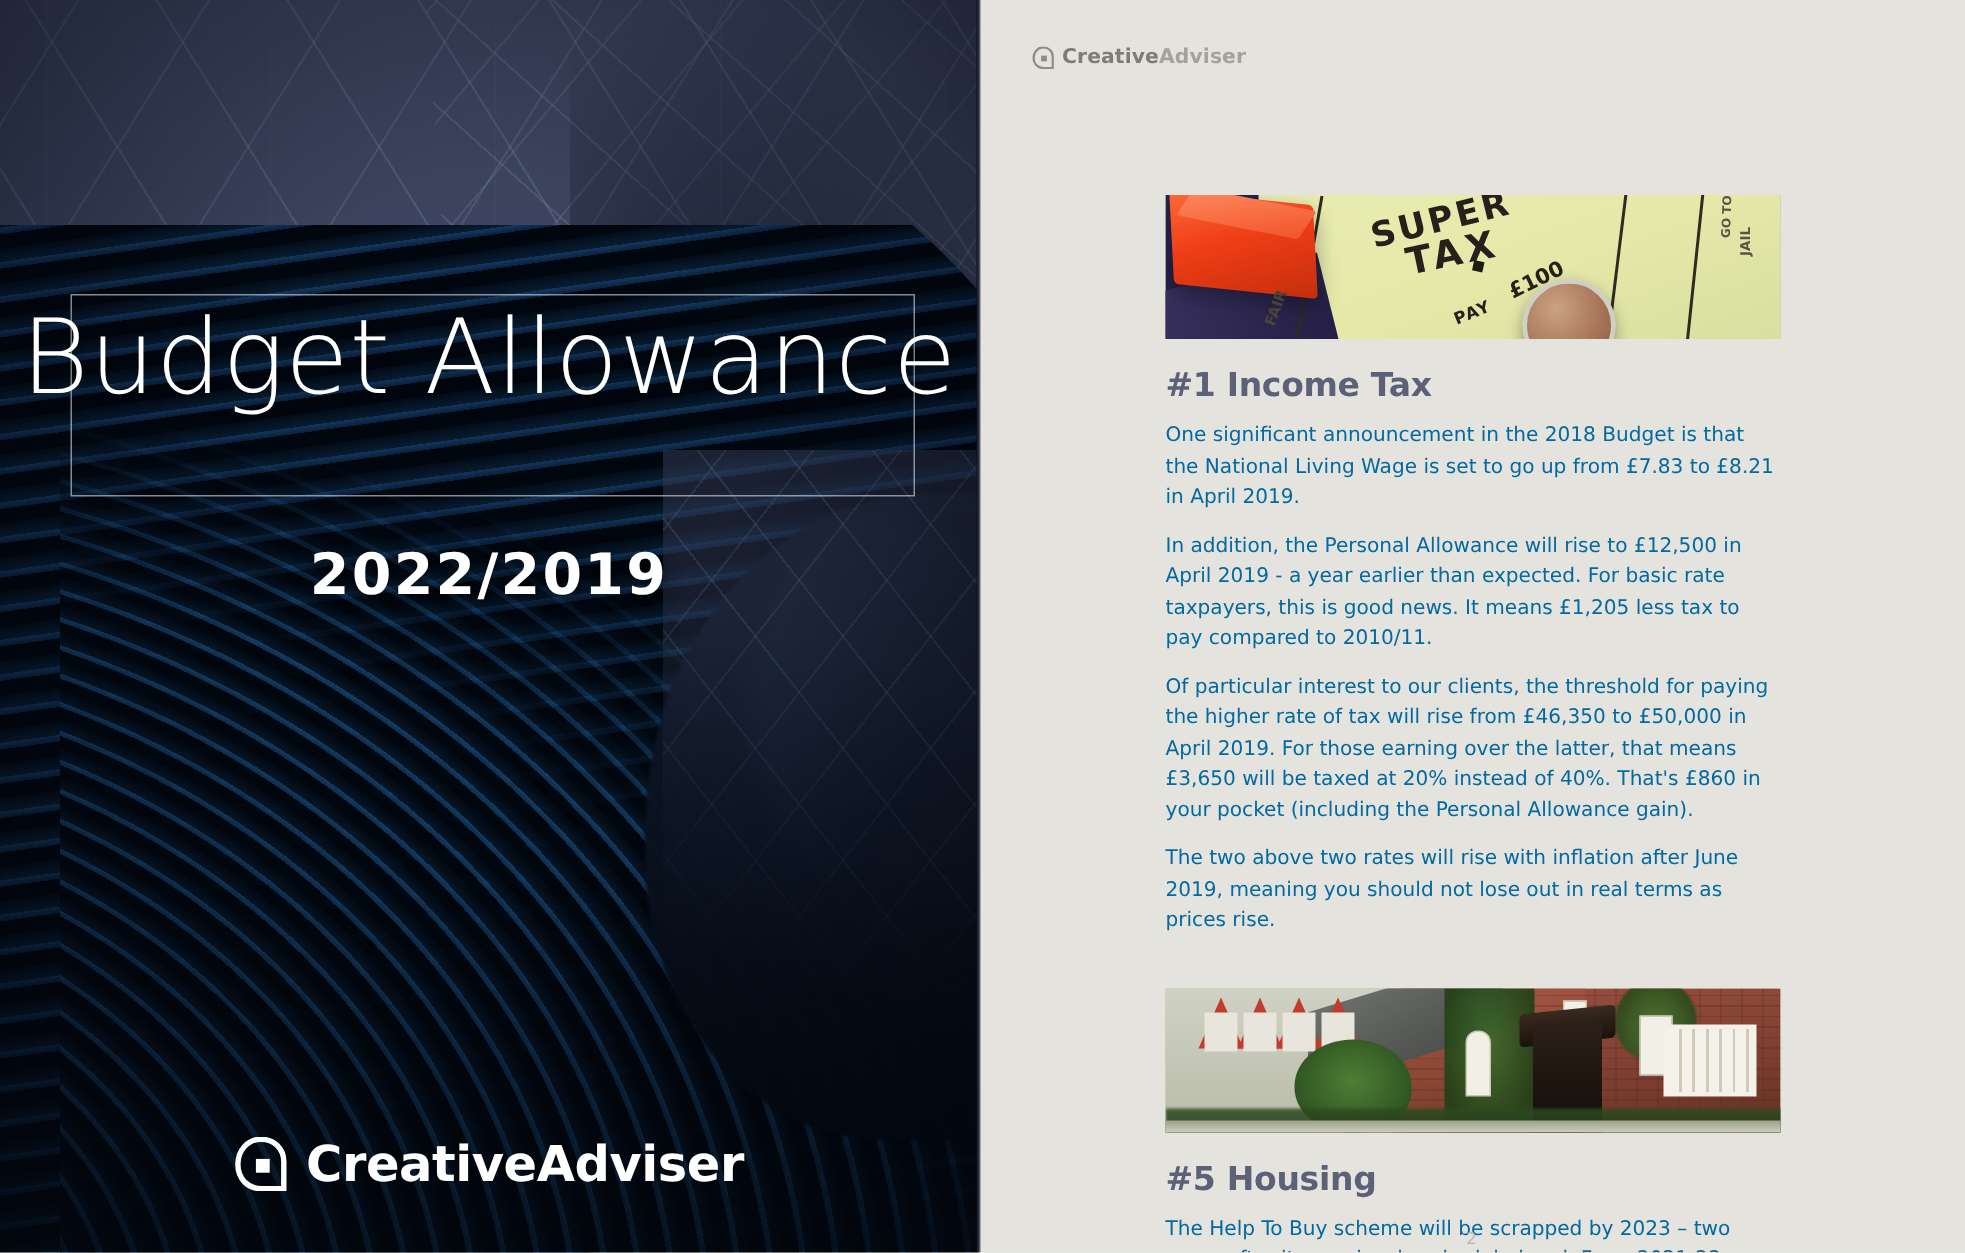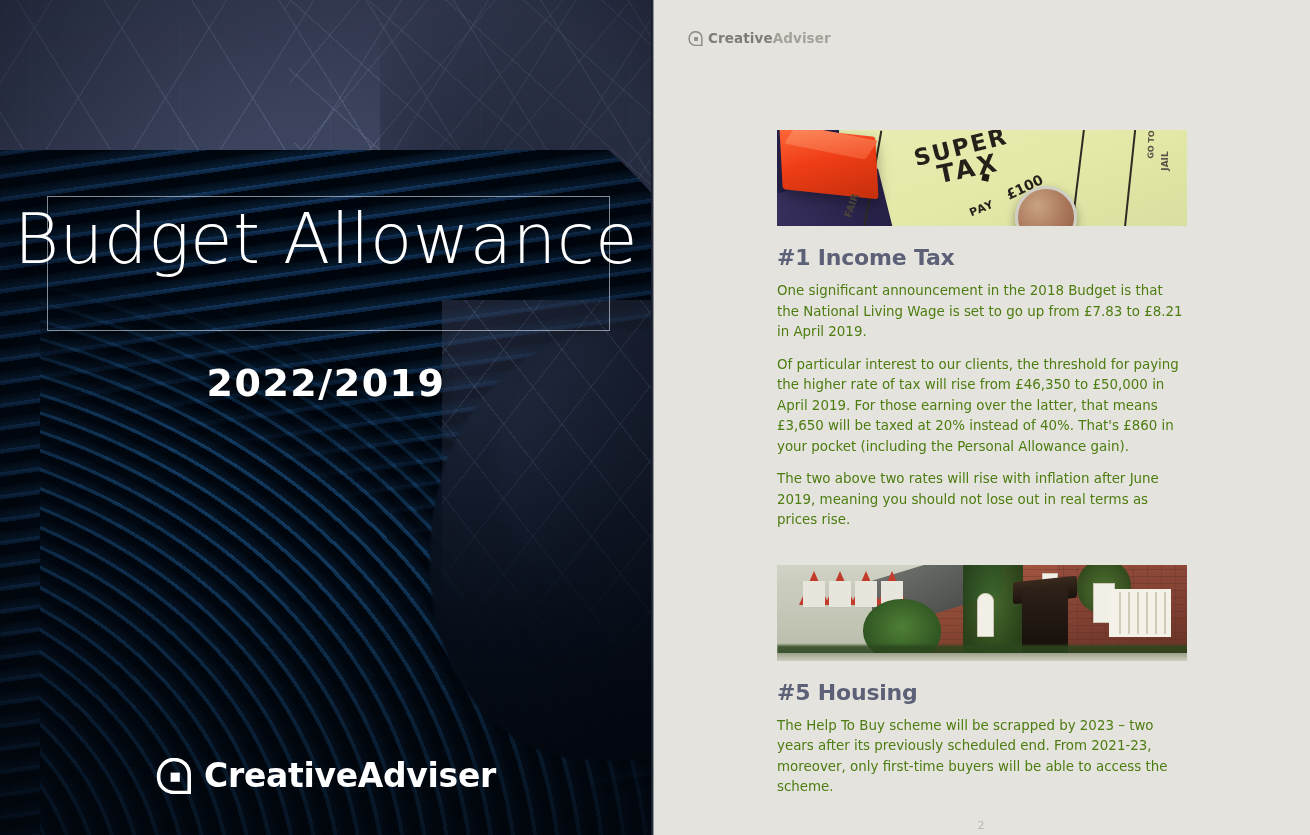--- a/index.html
+++ b/index.html
@@ -330,21 +330,21 @@
     font-weight: 700;
     font-size: 22px;
     color: #5c6178;
     letter-spacing: -.2px;
     margin: 19px 0 11px 0;
   }
   .para {
     font-family: "DejaVu Sans", sans-serif;
     font-size: 13.4px;
     line-height: 1.53;
-    color: #4d7c0f;
+    color: #0369a1;
     margin-bottom: 12px;
   }
   .para:last-child { margin-bottom: 0; }
   .spacer-22 { height: 22px; }
   .page-num {
     position: absolute; left: 0; bottom: 3px; width: 658px;
     text-align: center;
     font-family: "DejaVu Sans", sans-serif;
     font-size: 11px;
     color: #b8b7ae;
@@ -417,20 +417,21 @@
         <div class="mono-txt mono-pay">PAY</div>
         <div class="mono-txt mono-100">£100</div>
         <div class="mono-txt mono-fair">FAIR</div>
         <div class="mono-txt mono-far1">GO TO</div>
         <div class="mono-txt mono-far2">JAIL</div>
         <div class="mono-token"></div>
       </div>
 
       <div class="sec-title">#1 Income Tax</div>
       <p class="para">One significant announcement in the 2018 Budget is that the National Living Wage is set to go up from £7.83 to £8.21 in April 2019.</p>
+      <p class="para">In addition, the Personal Allowance will rise to £12,500 in April 2019 - a year earlier than expected. For basic rate taxpayers, this is good news. It means £1,205 less tax to pay compared to 2010/11.</p>
       <p class="para">Of particular interest to our clients, the threshold for paying the higher rate of tax will rise from £46,350 to £50,000 in April 2019. For those earning over the latter, that means £3,650 will be taxed at 20% instead of 40%. That's £860 in your pocket (including the Personal Allowance gain).</p>
       <p class="para">The two above two rates will rise with inflation after June 2019, meaning you should not lose out in real terms as prices rise.</p>
 
       <div class="spacer-22"></div>
 
       <div class="hero">
         <div class="hh-sky"></div>
         <div class="hh-brick"></div>
         <div class="hh-brick2"></div>
         <div class="hh-roof"></div>

